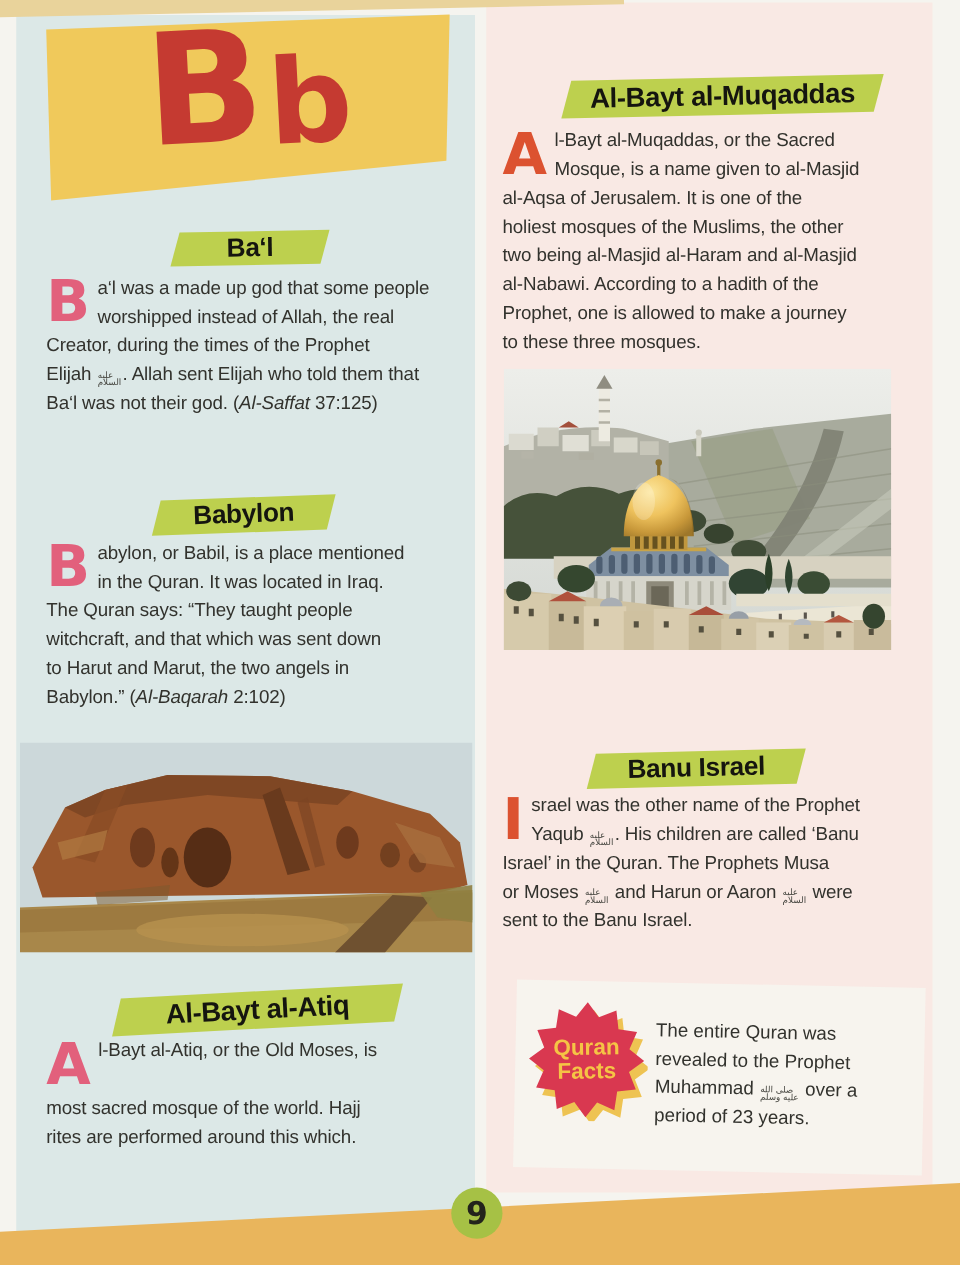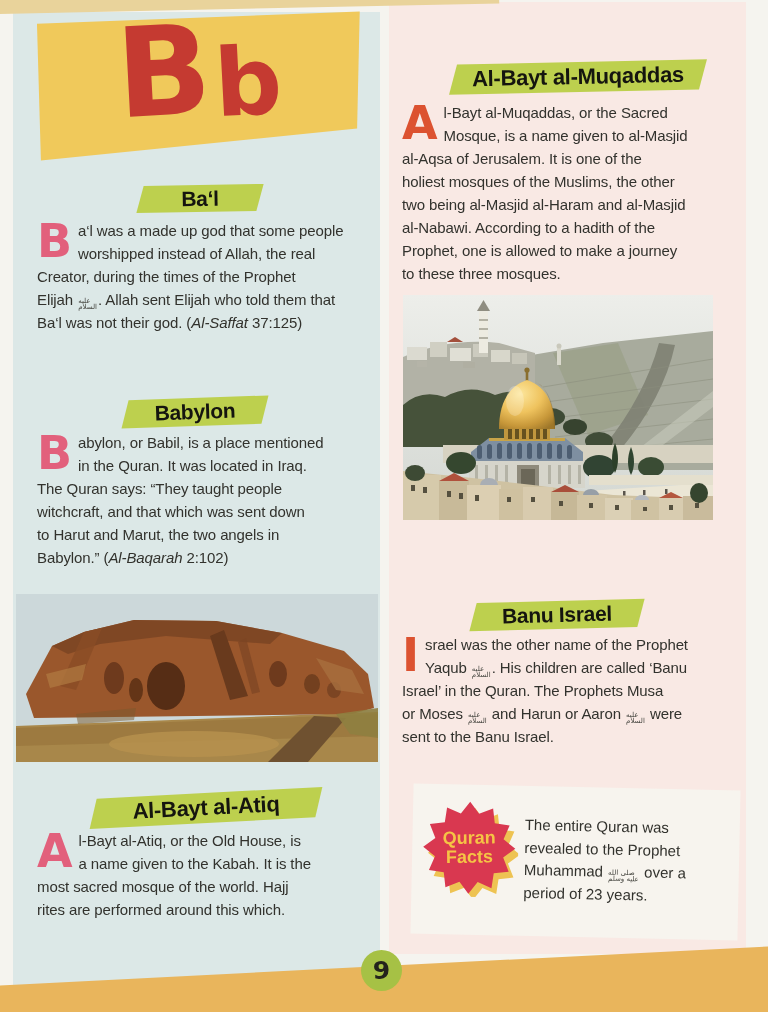--- a/index.html
+++ b/index.html
@@ -112,21 +112,21 @@
       <path d="M0,134 L362,120 L362,142 L0,152 Z" fill="#96733a" opacity="0.65"></path>
       <ellipse cx="178" cy="150" rx="85" ry="13" fill="#b6914e" opacity="0.85"></ellipse>
       <path d="M252,168 L298,122 L330,124 L292,168 Z" fill="#6f5130"></path>
       <path d="M320,120 L362,114 L362,144 L334,140 Z" fill="#8f8040" opacity="0.9"></path>
       <path d="M60,120 L120,114 L118,126 L62,130 Z" fill="#7a5a2e" opacity="0.5"></path>
     </svg>
 
     <div class="bar bar-atiq">
       <span>Al-Bayt al-Atiq</span>
     </div>
-    <p class="para p-atiq"><span class="dropcap cap-pink">A</span><span><span>l-Bayt al-Atiq, or the Old House, is</span><br><span>a name given to the Kabah. It is the</span><br><span>most sacred mosque of the world. Hajj</span><br><span>rites are performed around this which.</span></span></p>
+    <p class="para p-atiq"><span class="dropcap cap-pink">A</span><span><span>l-Bayt al-Atiq, or the Old Moses, is</span><br><br><span>most sacred mosque of the world. Hajj</span><br><span>rites are performed around this which.</span></span></p>
   </div>
 
   <div class="col col-right">
 
     <div class="bar bar-muqaddas">
       <span>Al-Bayt al-Muqaddas</span>
     </div>
     <p class="para p-muqaddas"><span class="dropcap cap-orange">A</span><span><span>l-Bayt al-Muqaddas, or the Sacred</span><br><span>Mosque, is a name given to al-Masjid</span><br><span>al-Aqsa of Jerusalem. It is one of the</span><br><span>holiest mosques of the Muslims, the other</span><br><span>two being al-Masjid al-Haram and al-Masjid</span><br><span>al-Nabawi. According to a hadith of the</span><br><span>Prophet, one is allowed to make a journey</span><br><span>to these three mosques.</span></span></p>
 
     <svg class="photo photo-dome" viewBox="0 0 310 225" preserveAspectRatio="none">

